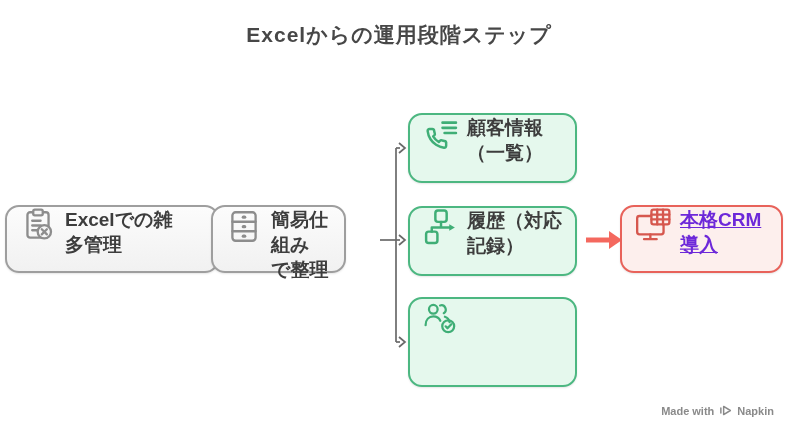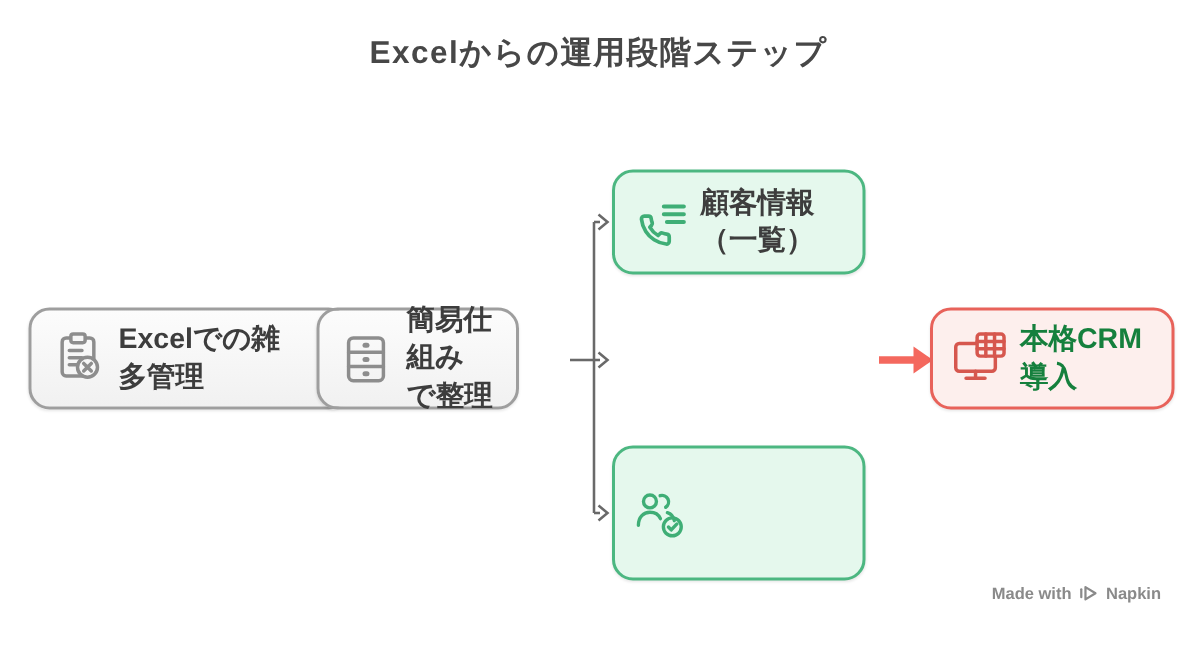--- a/index.html
+++ b/index.html
@@ -6,34 +6,34 @@
   .canvas{
     position:relative;width:798px;height:438px;background:#ffffff;overflow:hidden;
     font-family:"Liberation Sans","DejaVu Sans",sans-serif;
   }
   .title{
     position:absolute;top:21px;left:0;width:100%;margin:0;text-align:center;
     font-size:21px;font-weight:bold;color:#474747;letter-spacing:1px;
   }
   .connectors{position:absolute;left:0;top:0;pointer-events:none;}
   .node{
-    position:absolute;display:flex;align-items:center;gap:8px;
+    position:absolute;display:flex;gap:8px;
     padding:0 6px 0 12px;border-radius:14px;border:2px solid;box-sizing:border-box;
     box-shadow:0 1px 2px rgba(0,0,0,0.10);
   }
   .node .label{
     font-size:19px;line-height:1.32;font-weight:600;color:#3d3d3d;white-space:pre-line;
   }
   .node.gray{border-color:#9e9e9e;background:linear-gradient(180deg,#fcfcfc,#f1f1f1);}
   .node.green{border-color:#4cb781;background:#e5f8ed;}
   .node.red{border-color:#e8625a;background:#fdefed;}
-  .node.red .label{color:#15803d;}
+  .node.red .label{color:#6d28d9;text-decoration:underline;}
   .icon{flex:0 0 auto;display:flex;}
   .footer{
-    position:absolute;top:389px;right:24px;display:flex;align-items:center;gap:5px;
+    position:absolute;top:404px;right:24px;display:flex;align-items:center;gap:5px;
     font-size:11px;font-weight:bold;color:#8a8a8a;cursor:pointer;margin-left:45px;
   }
 </style>
 </head>
 <body>
 
 <div class="canvas">
 
   <h1 class="title">Excelからの運用段階ステップ</h1>
 
@@ -48,21 +48,21 @@
       <polyline points="399,235 405,240 399,245"></polyline>
       <path d="M396 342 H400"></path>
       <polyline points="399,337 405,342 399,347"></polyline>
     </g>
     <g>
       <path d="M586 240 H610" stroke="#f4685e" stroke-width="5" fill="none"></path>
       <polygon points="609,231 622,240 609,249" fill="#f4685e"></polygon>
     </g>
   </svg>
 
-  <div class="node gray" style="left:19px;top:205px;width:214px;height:68px">
+  <div class="node gray" style="left:5px;top:205px;width:214px;height:68px">
     <span class="icon">
       <svg width="38" height="38" viewBox="0 0 36 36" fill="none" stroke="#8d8d8d" stroke-width="2.2" stroke-linecap="round" stroke-linejoin="round">
         <rect x="8" y="5" width="20" height="24" rx="2.5"></rect>
         <rect x="13.5" y="2.5" width="9" height="5.5" rx="1.5" fill="#f6f6f6"></rect>
         <path d="M12.5 13h8 M12.5 17.5h8 M12.5 22h5"></path>
         <circle cx="24" cy="23.5" r="6.3" fill="#f6f6f6"></circle>
         <path d="M21.6 21.1l4.8 4.8 M26.4 21.1l-4.8 4.8"></path>
       </svg>
     </span>
     <span class="label">Excelでの雑
@@ -87,20 +87,32 @@
     <span class="icon">
       <svg width="37" height="37" viewBox="0 0 36 36" fill="none" stroke="#3fae76" stroke-width="2.4" stroke-linecap="round" stroke-linejoin="round">
         <path d="M23.5 27.4v2.6a1.8 1.8 0 0 1-2 1.8 18 18 0 0 1-7.8-2.8 17.6 17.6 0 0 1-5.4-5.4 18 18 0 0 1-2.8-7.9 1.8 1.8 0 0 1 1.8-2h2.7a1.8 1.8 0 0 1 1.8 1.6c.1.9.33 1.72.63 2.53a1.8 1.8 0 0 1-.4 1.9l-1.15 1.15a14.5 14.5 0 0 0 5.4 5.4l1.15-1.15a1.8 1.8 0 0 1 1.9-.4c.8.3 1.66.52 2.55.63a1.8 1.8 0 0 1 1.6 1.87z"></path>
         <path d="M20 7.5h13 M20 12.5h13 M22 17.5h11" stroke-width="2.6"></path>
       </svg>
     </span>
     <span class="label">顧客情報
 （一覧）</span>
   </div>
 
+  <div class="node green" style="left:408px;top:206px;width:169px;height:70px">
+    <span class="icon">
+      <svg width="37" height="37" viewBox="0 0 36 36" fill="none" stroke="#3fae76" stroke-width="2.4" stroke-linecap="round" stroke-linejoin="round">
+        <rect x="13" y="2.5" width="11" height="11" rx="2.5"></rect>
+        <path d="M18.5 13.5V19 M9.5 19H27 M9.5 19v4"></path>
+        <polygon points="26.5,15.8 32,19 26.5,22.2" fill="#3fae76" stroke="none"></polygon>
+        <rect x="4" y="23" width="11" height="11" rx="2.5"></rect>
+      </svg>
+    </span>
+    <span class="label">履歴（対応
+記録）</span>
+  </div>
 
   <div class="node green" style="left:408px;top:297px;width:169px;height:90px">
     <span class="icon">
       <svg width="37" height="37" viewBox="0 0 36 36" fill="none" stroke="#3fae76" stroke-width="2.2" stroke-linecap="round" stroke-linejoin="round">
         <circle cx="11" cy="10" r="4.2"></circle>
         <path d="M17.6 6.3a4.2 4.2 0 0 1 3.6 7.5"></path>
         <path d="M3.5 25.5c0-5.5 3.4-8.5 7.5-8.5 3 0 5.6 1.5 6.8 4.2"></path>
         <path d="M22.3 17.3c2.3.7 4 2.6 4.5 5.2"></path>
         <circle cx="25.5" cy="26.5" r="5.8"></circle>
         <path d="M23 26.6l1.8 1.9 3.7-3.9"></path>

